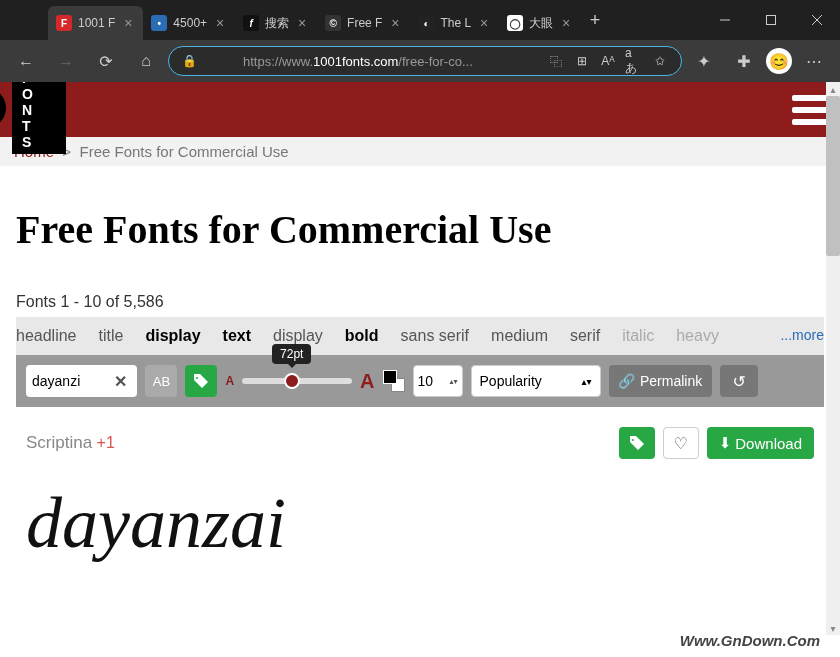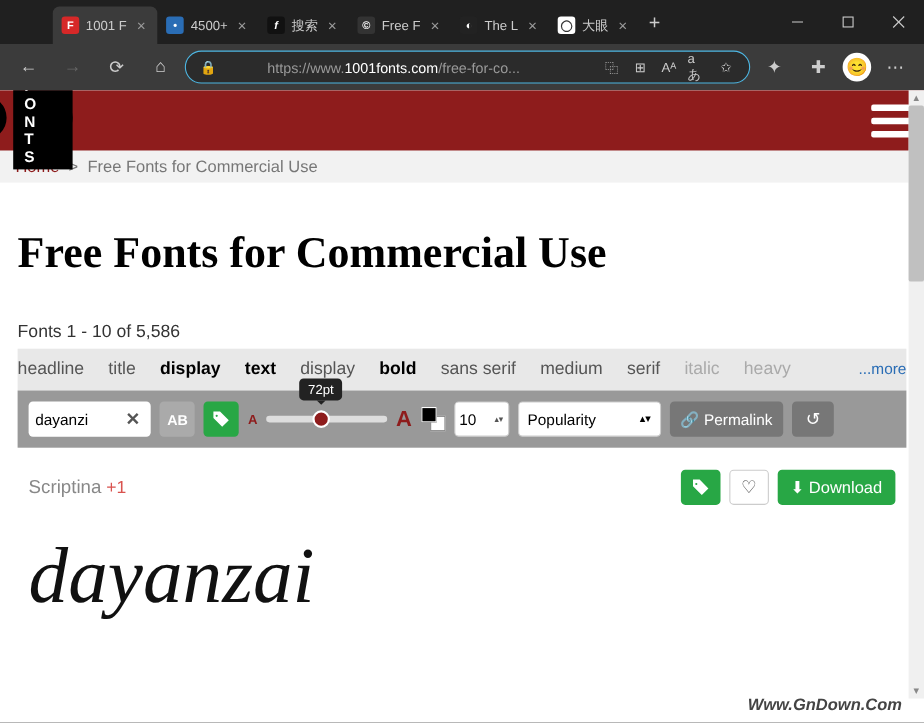--- a/index.html
+++ b/index.html
@@ -48,21 +48,21 @@
 
 .filter-tags { background: #e8e8e8; padding: 10px 0; display: flex; align-items: flex-start; gap: 22px; font-size: 16px; position: relative; }
 .tag { color: #555; cursor: pointer; }
 .tag.active { color: #000; font-weight: bold; }
 .tag.more { margin-left: auto; color: #2a6db5; font-size: 14px; }
 
 .controls { background: #999; padding: 10px; display: flex; align-items: center; gap: 8px; position: relative; }
 .input-wrap { position: relative; display: flex; align-items: center; background: #fff; border-radius: 4px; height: 32px; padding: 12px 6px; }
 .input-wrap input { border: none; outline: none; width: 78px; font-size: 14px; }
 .clear-x { color: #555; font-weight: bold; cursor: pointer; padding: 0 4px; }
-.icon-btn { width: 32px; height: 32px; border-radius: 4px; display: flex; align-items: center; justify-content: center; color: #fff; font-size: 13px; font-weight: bold; cursor: pointer; }
+.icon-btn { width: 32px; height: 32px; border-radius: 4px; display: flex; align-items: center; justify-content: center; color: #fff; font-size: 13px; font-weight: normal; cursor: pointer; }
 .icon-btn.lorem { background: #aaa; }
 .icon-btn.tag-b { background: #28a745; }
 .size-a { color: #8e1c1c; font-weight: bold; }
 .size-a.small { font-size: 12px; }
 .size-a.big { font-size: 20px; }
 .slider { position: relative; width: 110px; height: 6px; background: #ddd; border-radius: 3px; }
 .slider-thumb { position: absolute; width: 16px; height: 16px; background: #8e1c1c; border-radius: 50%; top: -5px; left: 42px; border: 2px solid #fff; }
 .slider-tip { position: absolute; top: -34px; left: 30px; background: #222; color: #fff; font-size: 12px; padding: 3px 8px; border-radius: 4px; }
 .slider-tip::after { content: ""; position: absolute; bottom: -4px; left: 50%; margin-left: -4px; border: 4px solid transparent; border-top-color: #222; border-bottom: none; }
 .color-sw { width: 22px; height: 22px; position: relative; }

